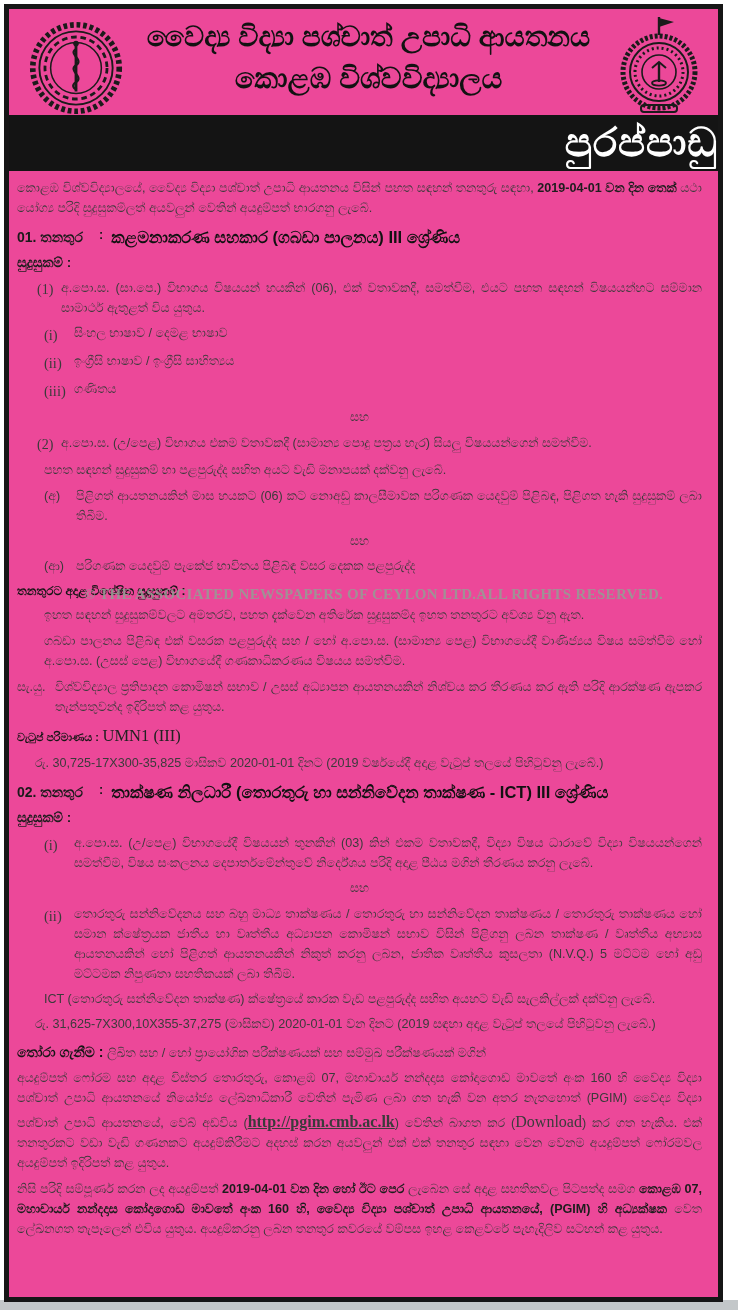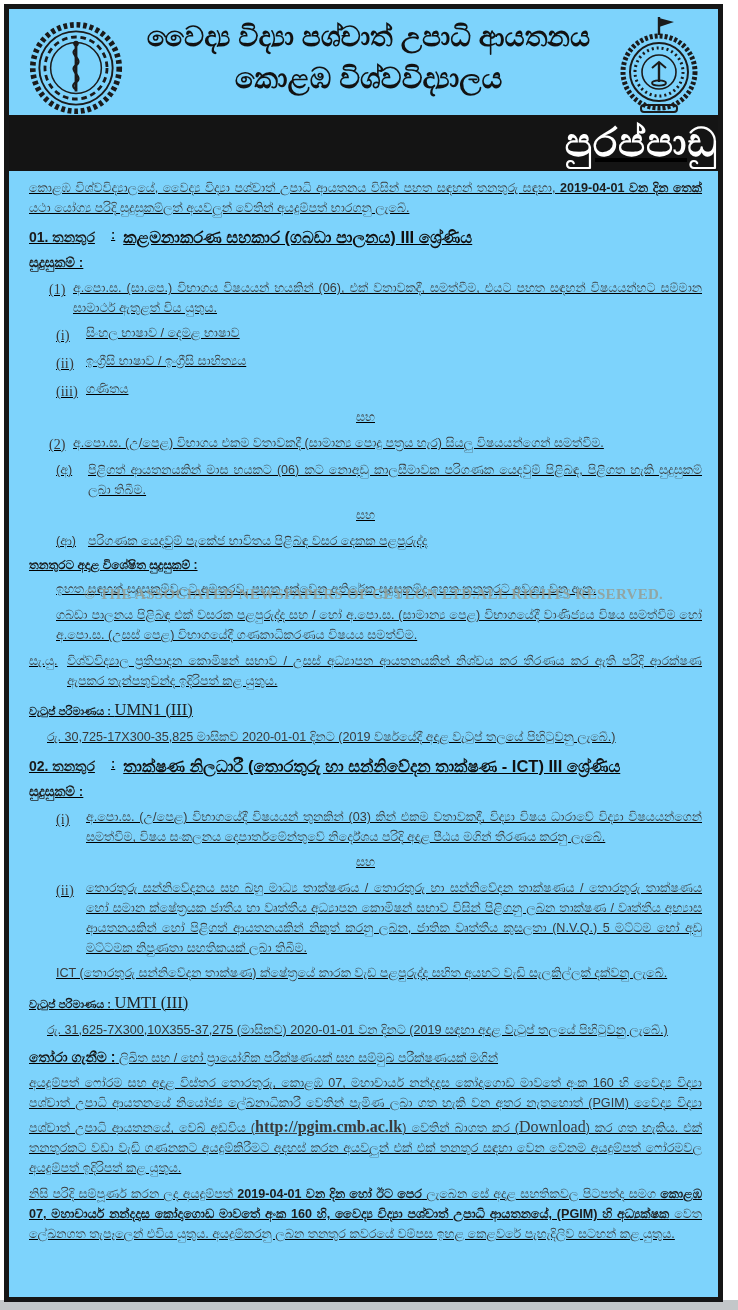--- a/index.html
+++ b/index.html
@@ -3,34 +3,34 @@
 <meta charset="utf-8">
 <style>
   html,body{margin:0;padding:0;}
   body{
     width:738px;height:1310px;position:relative;
     background:linear-gradient(#ffffff 0,#ffffff 1300px,#c3c7c9 1300px,#c3c7c9 100%);
     font-family:"Liberation Sans",sans-serif;
   }
   .ad{
     position:absolute;left:4px;top:4px;width:709px;height:1288px;
-    border:5px solid #161616;background:#7dd3fc;overflow:hidden;text-decoration:underline;
+    border:5px solid #161616;background:#ec4899;overflow:hidden;
   }
   
   .header{position:relative;height:106px;}
   .logo-left{position:absolute;left:20px;top:12px;width:94px;height:94px;}
   .logo-right{position:absolute;right:14px;top:6px;width:90px;height:100px;}
   .header-titles{position:absolute;left:120px;right:110px;top:8px;text-align:center;color:#121212;}
   .inst{font-size:28px;font-weight:700;line-height:1.45;}
   .univ{font-size:29px;font-weight:700;line-height:1.4;}
   
   .banner{height:56px;background:#141414;display:flex;align-items:center;justify-content:flex-end;}
   .banner span{color:#ffffff;font-size:40px;font-weight:700;letter-spacing:1px;}
   
-  .content{padding:8px 16px 0 20px;font-size:12.6px;line-height:1.58;color:#3b3b3b;text-align:justify;}
+  .content{padding:8px 16px 0 8px;font-size:12.6px;line-height:1.58;color:#3b3b3b;text-align:justify;}
   .p{margin:0 0 6px;}
   .lvl1{margin-left:18px;}
   .seg-b{font-weight:700;color:#1d1d1d;}
   .seg-u{font-family:"Liberation Serif",serif;font-size:16px;font-weight:700;text-decoration:underline;}
   .seg-l{font-family:"Liberation Serif",serif;font-size:16px;}
   .post-title{display:flex;align-items:flex-start;margin:7px 0 4px;}
   .post-num{font-weight:700;color:#1a1a1a;font-size:14px;flex:none;width:82px;}
   .post-colon{font-weight:700;color:#1a1a1a;margin-right:8px;flex:none;}
   .post-name{font-weight:700;color:#111;font-size:16.5px;line-height:1.35;}
   .qual-label{font-weight:700;color:#1d1d1d;font-size:13.5px;margin:2px 0 6px;}
@@ -123,20 +123,21 @@
       <span class="m">(iii)</span>
       <span class="itext">ගණිතය</span>
     </div>
 
     <div class="and">සහ</div>
 
     <div class="row row-1">
       <span class="m">(2)</span>
       <span class="itext">අ.පො.ස. (උ/පෙළ) විභාගය එකම වතාවකදී (සාමාන්‍ය පොදු පත්‍රය හැර) සියලු විෂයයන්ගෙන් සමත්වීම.</span>
     </div>
+    <p class="p cont-note">පහත සඳහන් සුදුසුකම් හා පළපුරුද්ද සහිත අයට වැඩි මනාපයක් දක්වනු ලැබේ.</p>
 
     <div class="row row-sin">
       <span class="m">(අ)</span>
       <span class="itext">පිළිගත් ආයතනයකින් මාස හයකට (06) කට නොඅඩු කාලසීමාවක පරිගණක යෙදවුම් පිළිබඳ, පිළිගත හැකි සුදුසුකම් ලබා තිබීම.</span>
     </div>
 
     <div class="and">සහ</div>
 
     <div class="row row-sin">
       <span class="m">(ආ)</span>
@@ -171,24 +172,20 @@
     </div>
 
     <div class="and">සහ</div>
 
     <div class="row row-sub">
       <span class="m">(ii)</span>
       <span class="itext">තොරතුරු සන්නිවේදනය සහ බහු මාධ්‍ය තාක්ෂණය / තොරතුරු හා සන්නිවේදන තාක්ෂණය / තොරතුරු තාක්ෂණය හෝ සමාන ක්ෂේත්‍රයක ජාතීය හා වෘත්තීය අධ්‍යාපන කොමිෂන් සභාව විසින් පිළිගනු ලබන තාක්ෂණ / වෘත්තීය අභ්‍යාස ආයතනයකින් හෝ පිළිගත් ආයතනයකින් නිකුත් කරනු ලබන, ජාතික වෘත්තීය කුසලතා (N.V.Q.) 5 මට්ටම හෝ අඩු මට්ටමක නිපුණතා සහතිකයක් ලබා තිබීම.</span>
     </div>
     <p class="p cont-note">ICT (තොරතුරු සන්නිවේදන තාක්ෂණ) ක්ෂේත්‍රයේ කාරක වැඩ පළපුරුද්ද සහිත අයහට වැඩි සැලකිල්ලක් දක්වනු ලැබේ.</p>
 
-    <div class="sal-line lvl1">
-      <span class="sal-label">වැටුප් පරිමාණය :</span>
-      <span class="sal-code">UMTI (III)</span>
-    </div>
     <p class="p lvl1">රු. 31,625-7X300,10X355-37,275 (මාසිකව) 2020-01-01 වන දිනට (2019 සඳහා අදාළ වැටුප් තලයේ පිහිටුවනු ලැබේ.)</p>
     <div class="sal-line lvl1">
       <span class="sel-label">තෝරා ගැනීම :</span>
       <span>ලිඛිත සහ / හෝ ප්‍රායෝගික පරීක්ෂණයක් සහ සම්මුඛ පරීක්ෂණයක් මගින්</span>
     </div>
 
     <p class="p"><span>අයදුම්පත් ෆෝරම සහ අදාළ විස්තර තොරතුරු, කොළඹ 07, මහාචාර්ය නන්දදාස කෝදාගොඩ මාවතේ අංක 160 හි වෛද්‍ය විද්‍යා පශ්චාත් උපාධි ආයතනයේ නියෝජ්‍ය ලේඛනාධිකාරී වෙතින් පැමිණ ලබා ගත හැකි වන අතර නැතහොත් (PGIM) වෛද්‍ය විද්‍යා පශ්චාත් උපාධි ආයතනයේ, වෙබ් අඩවිය (</span><span class="seg-u">http://pgim.cmb.ac.lk</span><span>) වෙතින් බාගත කර (</span><span class="seg-l">Download</span><span>) කර ගත හැකිය. එක් තනතුරකට වඩා වැඩි ගණනකට අයදුම්කිරීමට අදහස් කරන අයවලුන් එක් එක් තනතුර සඳහා වෙන වෙනම අයදුම්පත් ෆෝරමවල අයදුම්පත් ඉදිරිපත් කළ යුතුය.</span></p>
     <p class="p"><span>නිසි පරිදි සම්පූර්ණ කරන ලද අයදුම්පත් </span><span class="seg-b">2019-04-01 වන දින හෝ ඊට පෙර</span><span> ලැබෙන සේ අදාළ සහතිකවල පිටපත්ද සමග </span><span class="seg-b">කොළඹ 07, මහාචාර්ය නන්දදාස කෝදාගොඩ මාවතේ අංක 160 හි, වෛද්‍ය විද්‍යා පශ්චාත් උපාධි ආයතනයේ, (PGIM) හි අධ්‍යක්ෂක</span><span> වෙත ලේඛනගත තැපෑලෙන් එවිය යුතුය. අයදුම්කරනු ලබන තනතුර කවරයේ වම්පස ඉහළ කෙළවරේ පැහැදිලිව සටහන් කළ යුතුය.</span></p>
 
   </div>

